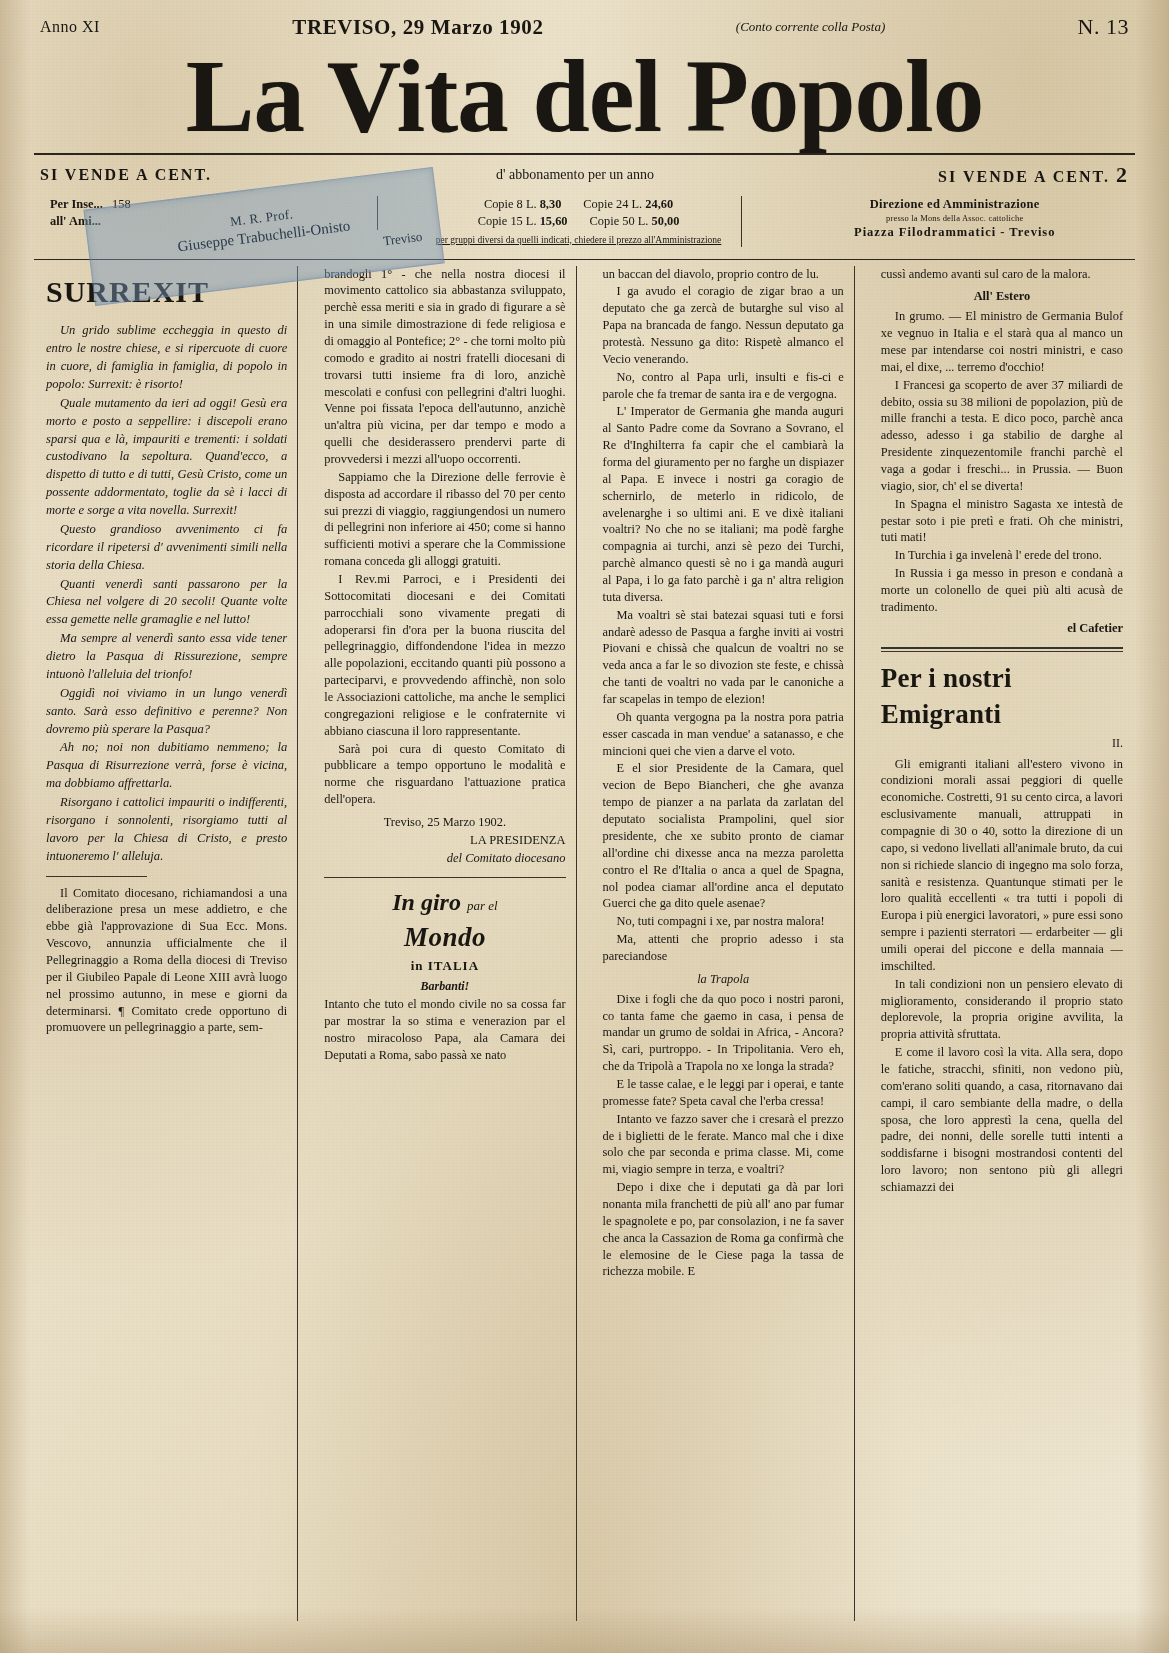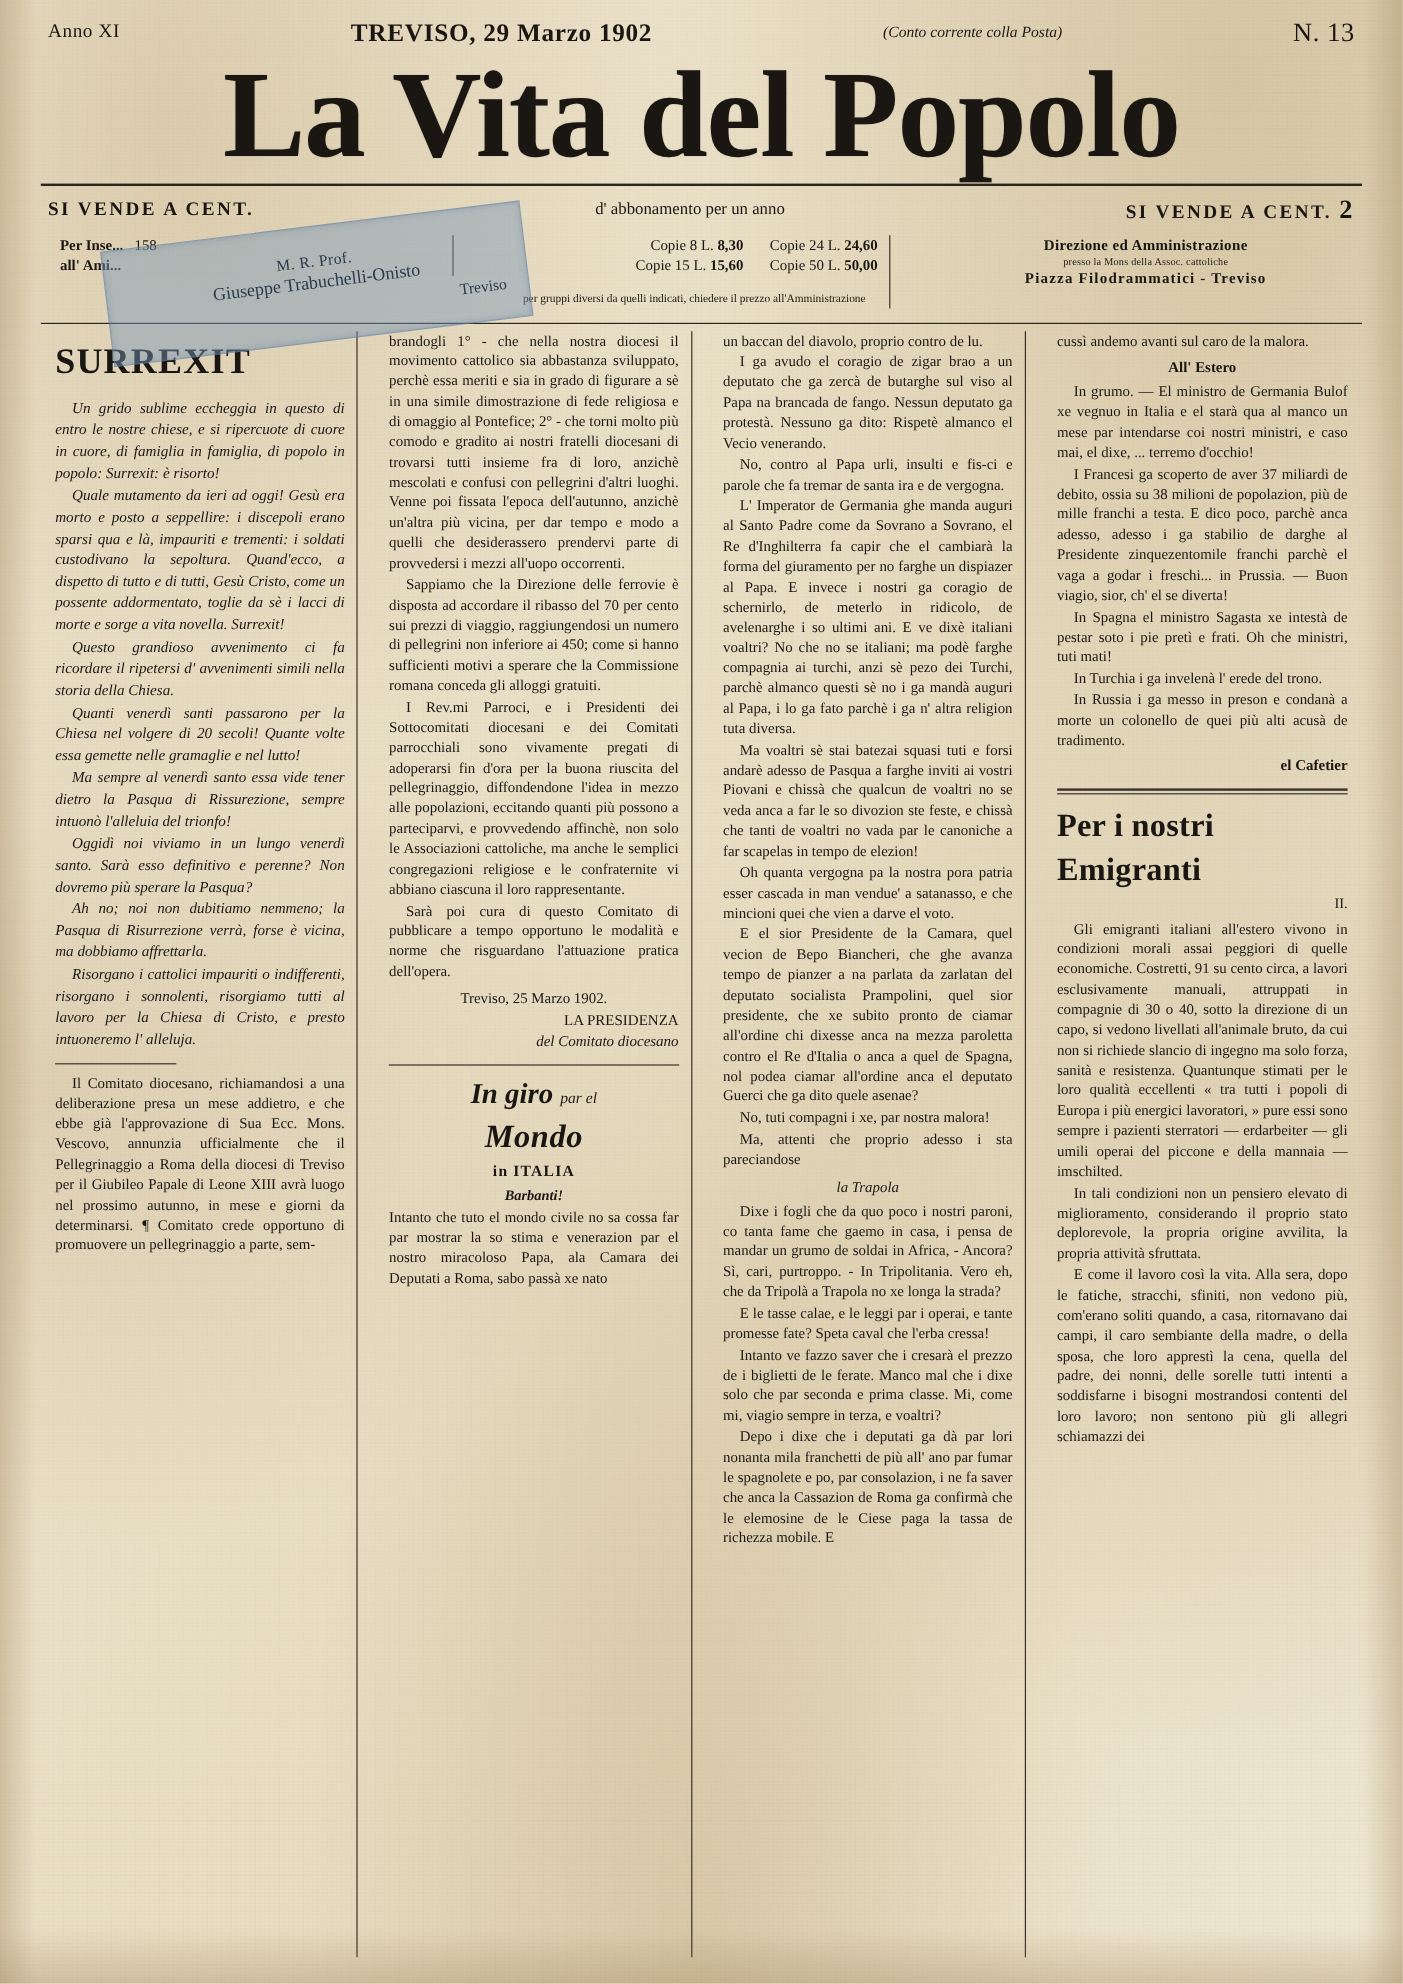--- a/index.html
+++ b/index.html
@@ -63,21 +63,21 @@
   .sellbar .cent2{font-size:22px;}
 
   .subbar{
     display:flex;justify-content:space-between;align-items:flex-start;
     padding:4px 14px 6px 14px;font-size:11.5px;line-height:1.45;
   }
   .subbar .col{width:31%;}
   .subbar .col.mid{width:30%;text-align:center;}
   .subbar .col.right{width:32%;text-align:center;}
   .subbar b{font-weight:bold;}
-  .copies{display:flex;gap:22px;justify-content:flex-end;}
+  .copies{display:flex;gap:22px;justify-content:center;}
   .dir{font-weight:bold;font-size:12.5px;letter-spacing:.3px;}
   .dirsub{font-size:8.5px;letter-spacing:.2px;}
   .piazza{font-weight:bold;font-size:12.5px;letter-spacing:1px;}
 
   
   .stamp{
     position:absolute;left:88px;top:188px;width:350px;height:95px;
     background:rgba(120,150,185,.45);
     border:1px solid rgba(90,120,160,.45);
     transform:rotate(-7deg);
@@ -198,21 +198,21 @@
       <div class="copies">
         <span>
           <span>Copie 15 L.</span>
           <b>15,60</b>
         </span>
         <span>
           <span>Copie 50 L.</span>
           <b>50,00</b>
         </span>
       </div>
-      <div style="font-size:9.5px;margin-top:14px;">per gruppi diversi da quelli indicati, chiedere il prezzo all'Amministrazione</div>
+      <div style="font-size:9.5px;margin-top:4px;text-decoration:underline;">per gruppi diversi da quelli indicati, chiedere il prezzo all'Amministrazione</div>
     </div>
     <div class="col right">
       <div class="dir">Direzione ed Amministrazione</div>
       <div class="dirsub">presso la Mons della Assoc. cattoliche</div>
       <div class="piazza">Piazza Filodrammatici - Treviso</div>
     </div>
   </div>
 
   <div class="rule thin"></div>
 

